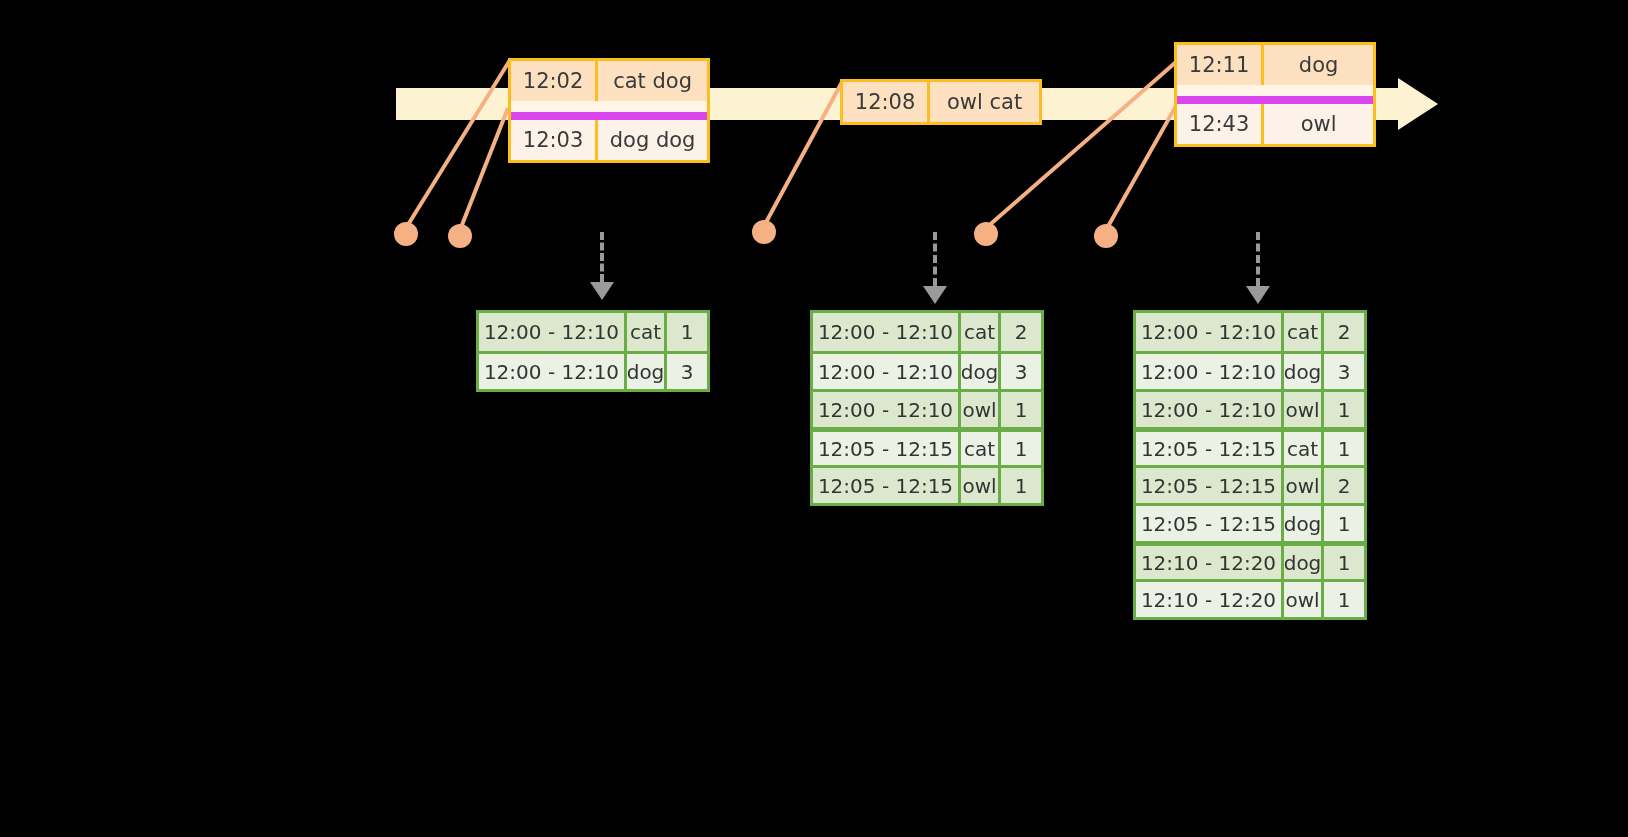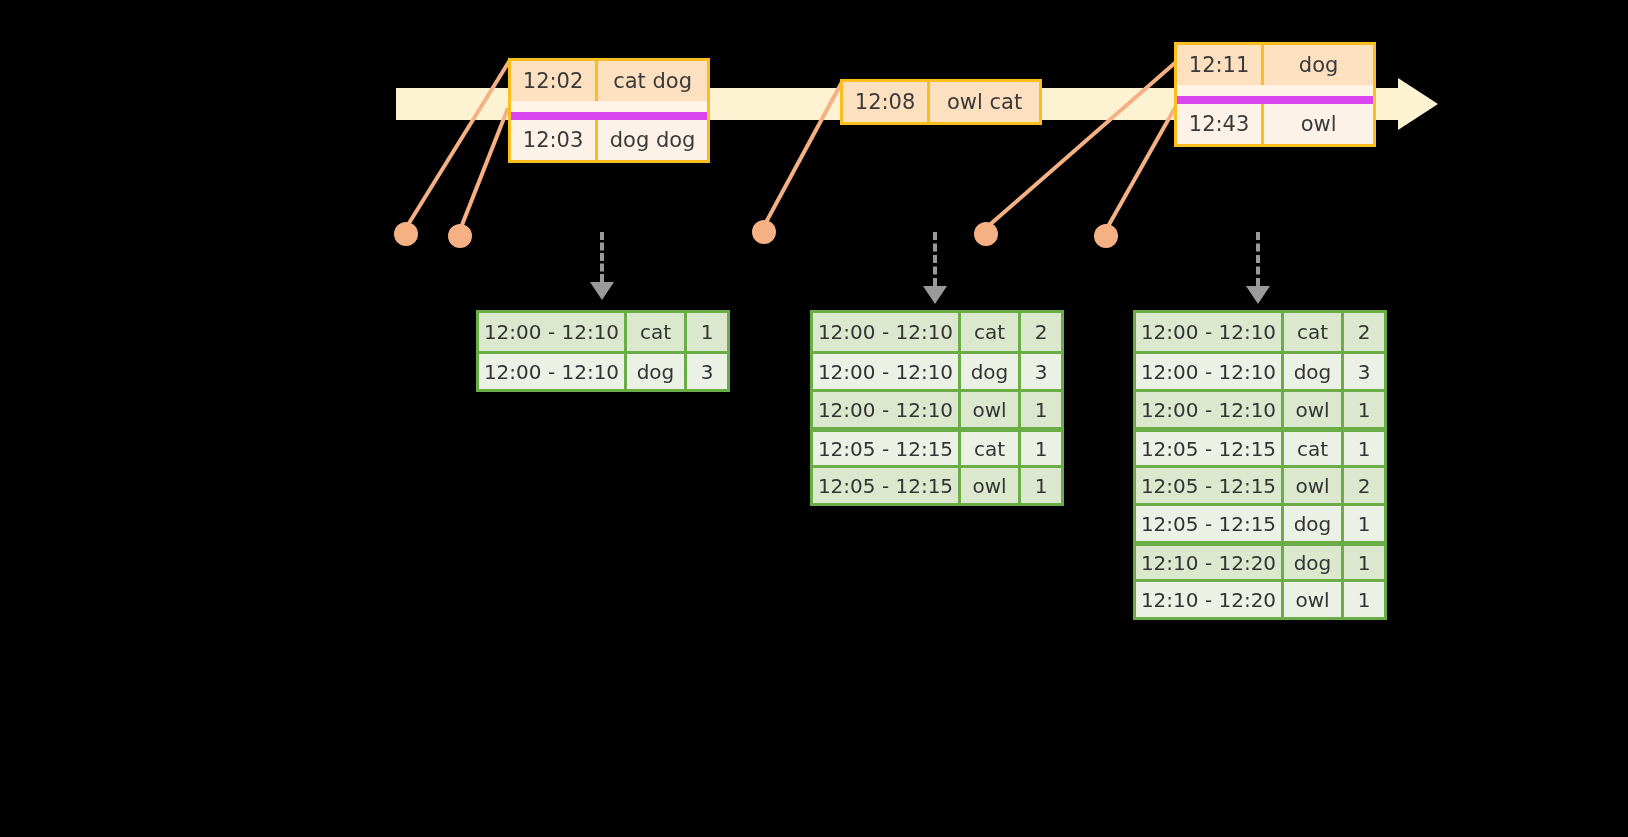--- a/index.html
+++ b/index.html
@@ -117,21 +117,21 @@
     justify-content: center;
     font-size: 20px;
     color: #333333;
     box-sizing: border-box;
     border-right: 3px solid #6aac46;
   }
   .res-cell:last-child { border-right: none; }
   .res-row.odd .res-cell { background: #dbe8cd; }
   .res-row.even .res-cell { background: #ecf1e6; }
   .c-window { width: 148px; }
-  .c-word { width: 60px; }
+  .c-word { width: 40px; }
   .c-count { width: 40px; }
 
   
   .down-arrow-line {
     position: absolute;
     width: 0;
     border-left: 4px dashed #9a9a9a;
   }
   .down-arrow-head {
     position: absolute;

